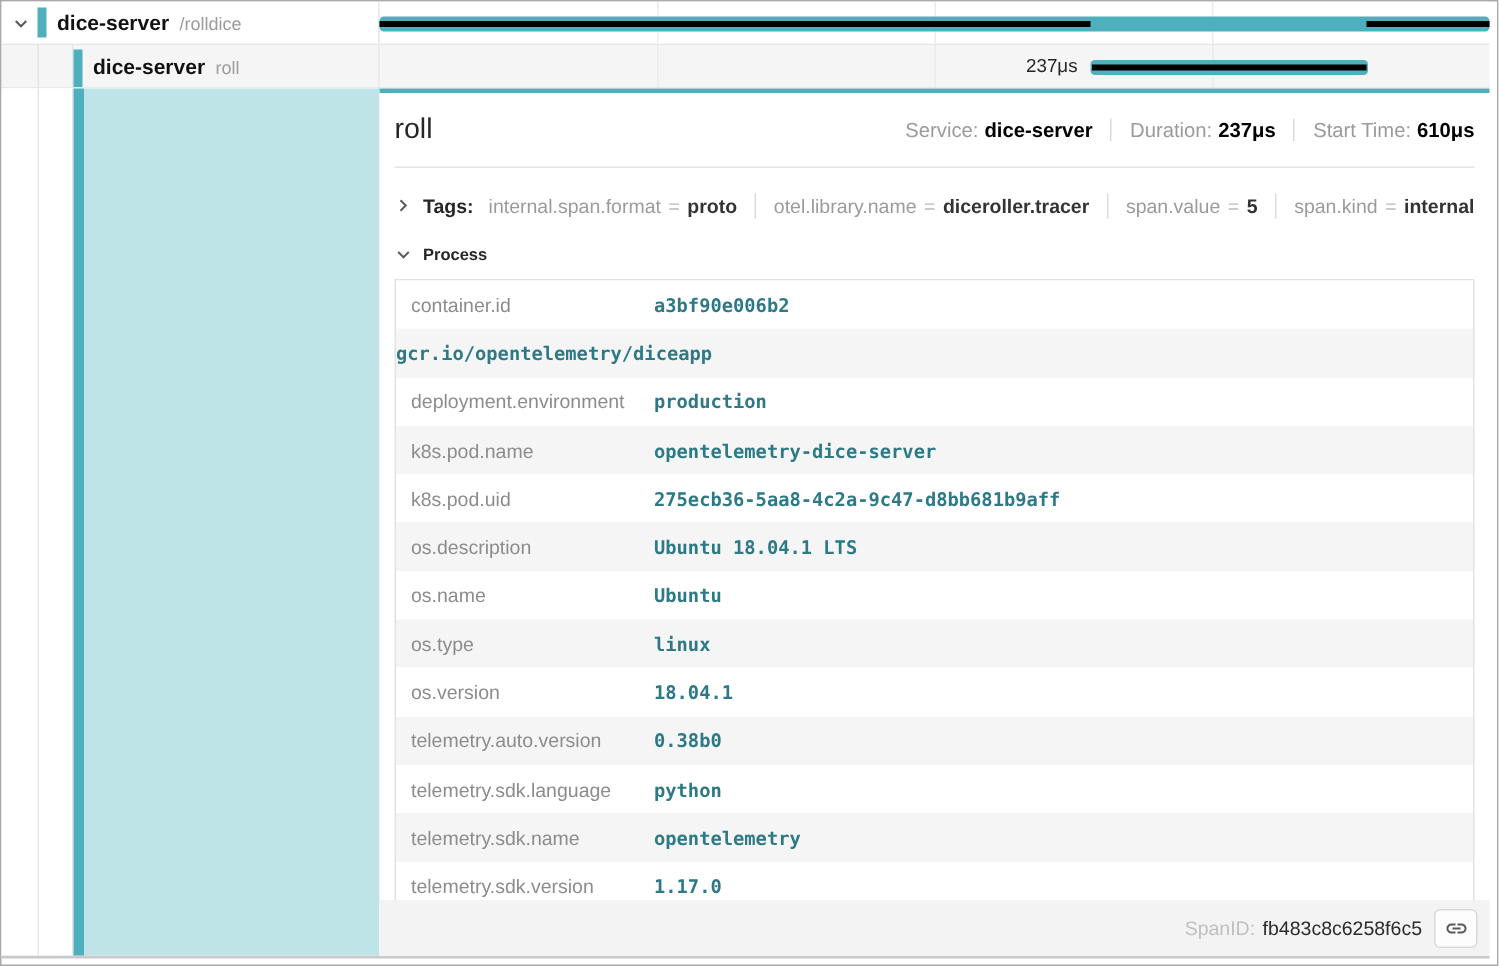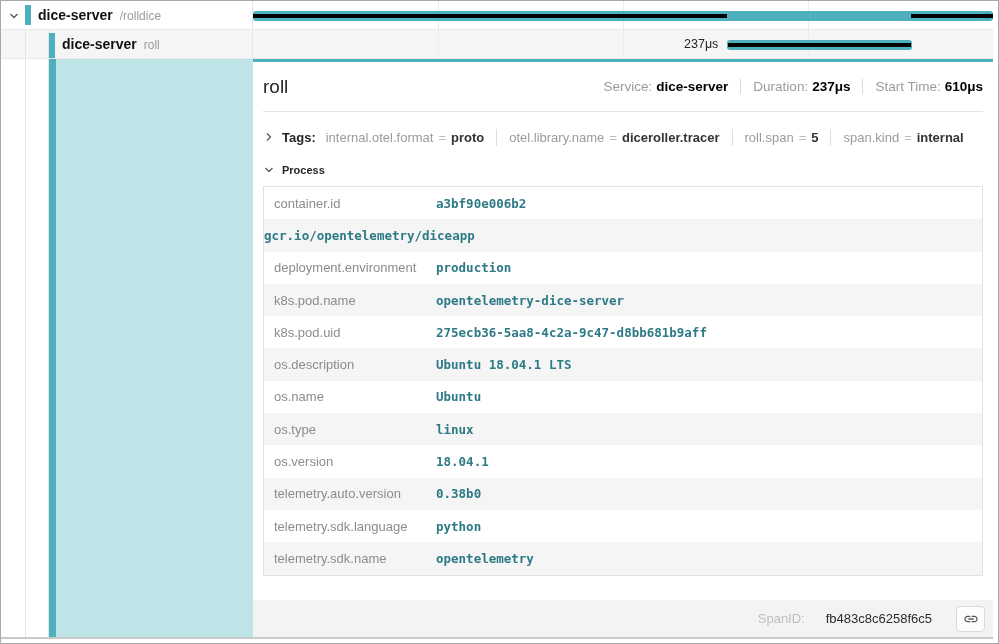--- a/index.html
+++ b/index.html
@@ -77,21 +77,21 @@
   .prow:nth-child(even){background:#f5f5f5;}
   .prow .pkey{flex:0 0 172px;padding-left:10px;font-size:13px;color:#8c8c8c;}
   .prow .pval{
     flex:1;font-family:"DejaVu Sans Mono", monospace;
     font-size:12.5px;font-weight:600;color:#2d7a86;
     overflow:hidden;white-space:nowrap;
   }
   
   #panel-footer{
     position:absolute;left:0;right:0;bottom:0;height:37px;background:#f3f3f3;
-    display:flex;align-items:center;justify-content:flex-end;padding-right:8px;gap:16px;
+    display:flex;align-items:center;justify-content:flex-end;padding-right:8px;
   }
   #spanid-label{color:#bfbfbf;font-size:13px;margin-right:5px;}
   #spanid-value{color:#2b2b2b;font-size:13px;font-weight:500;margin-right:8px;}
   #copy-link-btn{
     width:29px;height:26px;border:1px solid #d9d9d9;border-radius:4px;background:#fdfdfd;
     display:flex;align-items:center;justify-content:center;cursor:pointer;padding:0;
   }
 </style>
 </head>
 <body>
@@ -160,33 +160,33 @@
       </div>
 
       <div id="tags-line">
         <span class="acc-chevron">
           <svg width="12" height="12" viewBox="0 0 12 12">
               <polyline points="4,2.5 7.5,6 4,9.5" fill="none" stroke="#595959" stroke-width="1.3"></polyline>
             </svg>
         </span>
         <span class="acc-label">Tags:</span>
         <span class="kv-sum">
-          <span class="k">internal.otel.format</span>
+          <span class="k">internal.span.format</span>
           <span class="eq">=</span>
           <span class="v">proto</span>
         </span>
         <span class="kv-sep"></span>
         <span class="kv-sum">
           <span class="k">otel.library.name</span>
           <span class="eq">=</span>
           <span class="v">diceroller.tracer</span>
         </span>
         <span class="kv-sep"></span>
         <span class="kv-sum">
-          <span class="k">roll.span</span>
+          <span class="k">span.value</span>
           <span class="eq">=</span>
           <span class="v">5</span>
         </span>
         <span class="kv-sep"></span>
         <span class="kv-sum">
           <span class="k">span.kind</span>
           <span class="eq">=</span>
           <span class="v">internal</span>
         </span>
       </div>
@@ -240,20 +240,24 @@
             <span class="pkey">telemetry.auto.version</span>
             <span class="pval">0.38b0</span>
           </div>
         <div class="prow">
             <span class="pkey">telemetry.sdk.language</span>
             <span class="pval">python</span>
           </div>
         <div class="prow">
             <span class="pkey">telemetry.sdk.name</span>
             <span class="pval">opentelemetry</span>
+          </div>
+        <div class="prow">
+            <span class="pkey">telemetry.sdk.version</span>
+            <span class="pval">1.17.0</span>
           </div>
       </div>
 
       <div id="panel-footer">
         <span id="spanid-label">SpanID:</span>
         <span id="spanid-value">fb483c8c6258f6c5</span>
         <button id="copy-link-btn">
           <span style="display:flex;">
             <svg width="16" height="16" viewBox="0 0 24 24" fill="#595959">
                 <path d="M3.9 12c0-1.71 1.39-3.1 3.1-3.1h4V7H7c-2.76 0-5 2.24-5 5s2.24 5 5 5h4v-1.9H7c-1.71 0-3.1-1.39-3.1-3.1zM8 13h8v-2H8v2zm9-6h-4v1.9h4c1.71 0 3.1 1.39 3.1 3.1s-1.39 3.1-3.1 3.1h-4V17h4c2.76 0 5-2.24 5-5s-2.24-5-5-5z"></path>

